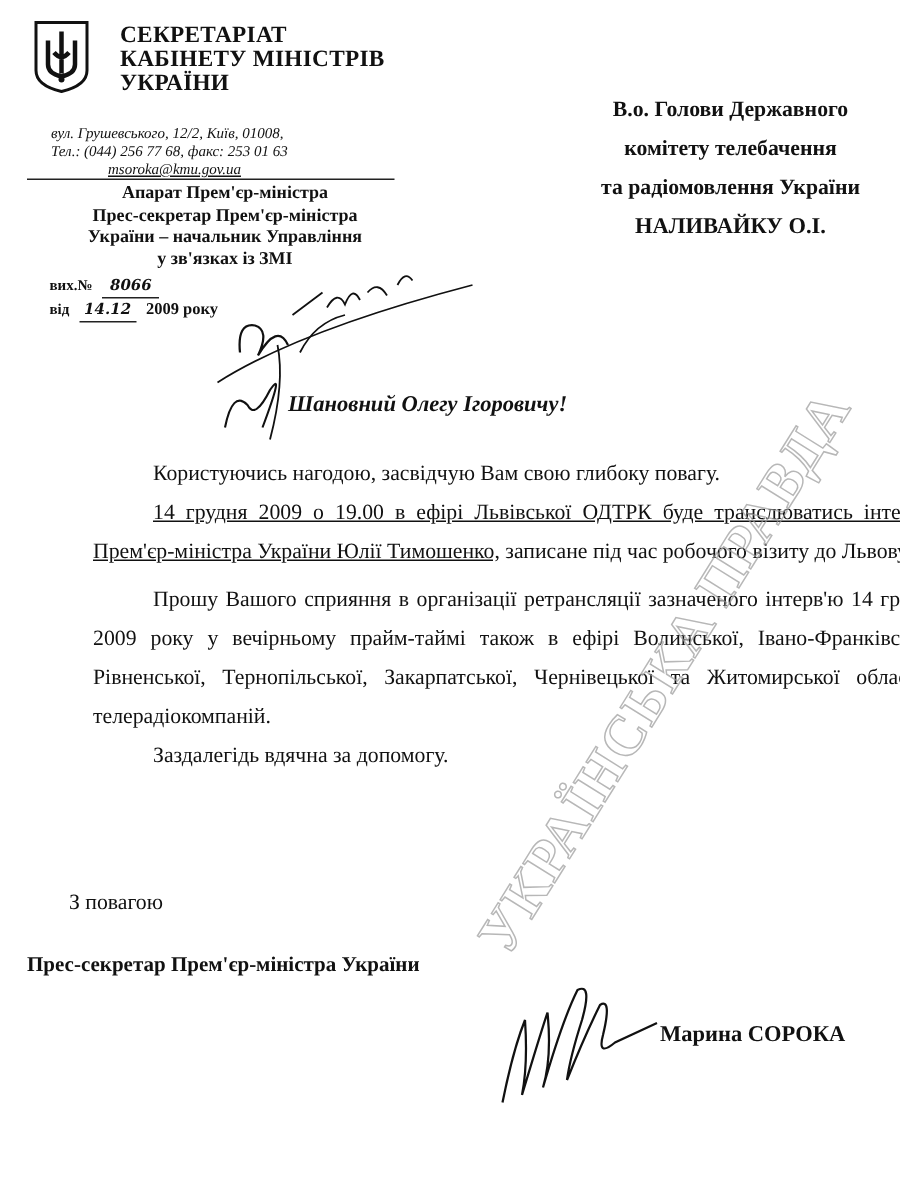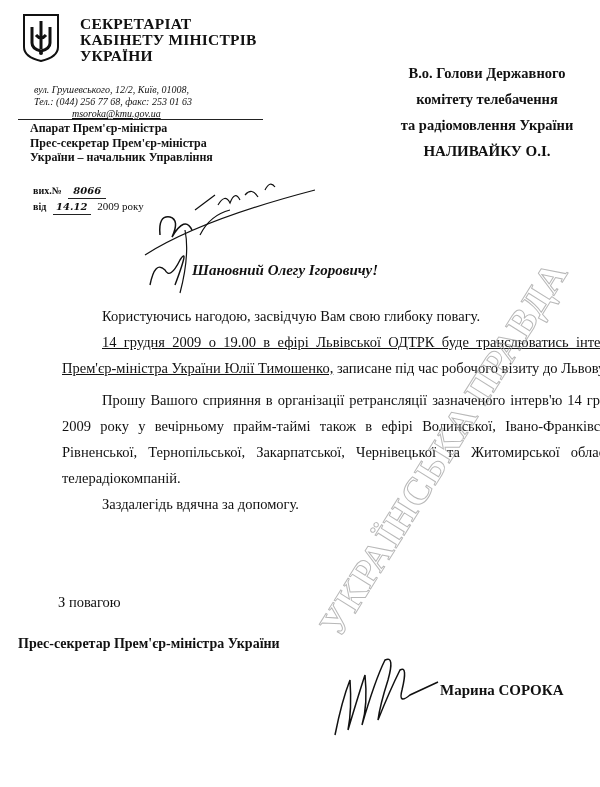--- a/index.html
+++ b/index.html
@@ -3,32 +3,32 @@
   <meta charset="utf-8">
   <style>
     html, body { margin: 0; padding: 0; background: #ffffff; }
     body { width: 600px; height: 787px; position: relative; overflow: hidden; font-family: "Liberation Serif", serif; color: #111; }
     .abs { position: absolute; }
     .coat { left: 22px; top: 13px; width: 38px; height: 50px; }
     .org { left: 80px; top: 16px; font-weight: bold; font-size: 15.5px; line-height: 16px; letter-spacing: 0.2px; }
     .addr { left: 34px; top: 84px; font-size: 10px; line-height: 12px; font-style: italic; }
     .addr .email { display: block; padding-left: 38px; text-decoration: underline; }
     .hr1 { left: 18px; top: 119px; width: 245px; height: 1px; background: #222; }
-    .dept { left: 30px; top: 121px; width: 240px; font-weight: bold; font-size: 12px; line-height: 14.5px; }
+    .dept { left: 30px; top: 121px; width: 240px; text-align: center; font-weight: bold; font-size: 12px; line-height: 14.5px; }
     .outnum { left: 33px; top: 184px; font-size: 10px; line-height: 14px; font-weight: bold; }
     .outnum .hand { font-family: "DejaVu Serif", serif; font-style: italic; font-weight: bold; display: inline-block; border-bottom: 1px solid #222; min-width: 38px; text-align: center; margin-left: 4px; }
-    .outnum .yr { font-weight: normal; margin-left: 4px; font-size: 11px; }
+    .outnum .yr { font-weight: bold; margin-left: 4px; font-size: 11px; }
     .recipient { left: 372px; top: 60px; width: 230px; text-align: center; font-weight: bold; font-size: 14.5px; line-height: 26px; }
     .recip-name { left: 372px; top: 143px; width: 230px; text-align: center; font-weight: bold; font-size: 15px; }
     .greeting { left: 192px; top: 262px; font-weight: bold; font-style: italic; font-size: 15px; }
     .body { left: 18px; top: 303px; width: 566px; font-size: 14.5px; line-height: 26px; text-align: justify; margin-left: 44px; }
     .body p { margin: 0; text-indent: 40px; }
     .body .u { text-decoration: underline; }
     .body p.gap { margin-top: 6px; }
-    .regards { left: 58px; top: 594px; font-size: 14.5px; }
+    .regards { left: 46px; top: 594px; font-size: 14.5px; }
     .signer { left: 18px; top: 630px; font-weight: bold; font-size: 14px; line-height: 27px; }
     .signame { left: 440px; top: 682px; font-weight: bold; font-size: 15px; }
     .watermark { left: 310px; top: 620px; transform: rotate(-58deg); transform-origin: left top; font-family: "Liberation Serif", serif; font-size: 38px; font-weight: bold; letter-spacing: 1px; color: transparent; -webkit-text-stroke: 1px #9a9a9a; opacity: 0.7; white-space: nowrap; }
     svg.sig { position: absolute; }
   </style>
 </head>
 <body>
 
 <div class="abs coat">
   <svg width="38" height="50" viewBox="0 0 38 50">
@@ -48,20 +48,21 @@
   <div>вул. Грушевського, 12/2, Київ, 01008,</div>
   <div>Тел.: (044) 256 77 68, факс: 253 01 63</div>
   <span class="email">msoroka@kmu.gov.ua</span>
 </div>
 <div class="abs hr1"></div>
 
 <div class="abs dept">
   <div>Апарат Прем'єр-міністра</div>
   <div>Прес-секретар Прем'єр-міністра</div>
   <div>України – начальник Управління</div>
+  <div>у зв'язках із ЗМІ</div>
 </div>
 
 <div class="abs outnum">
   <div>
     <span>вих.№</span>
     <span class="hand">8066</span>
   </div>
   <div>
     <span>від</span>
     <span class="hand">14.12</span>

